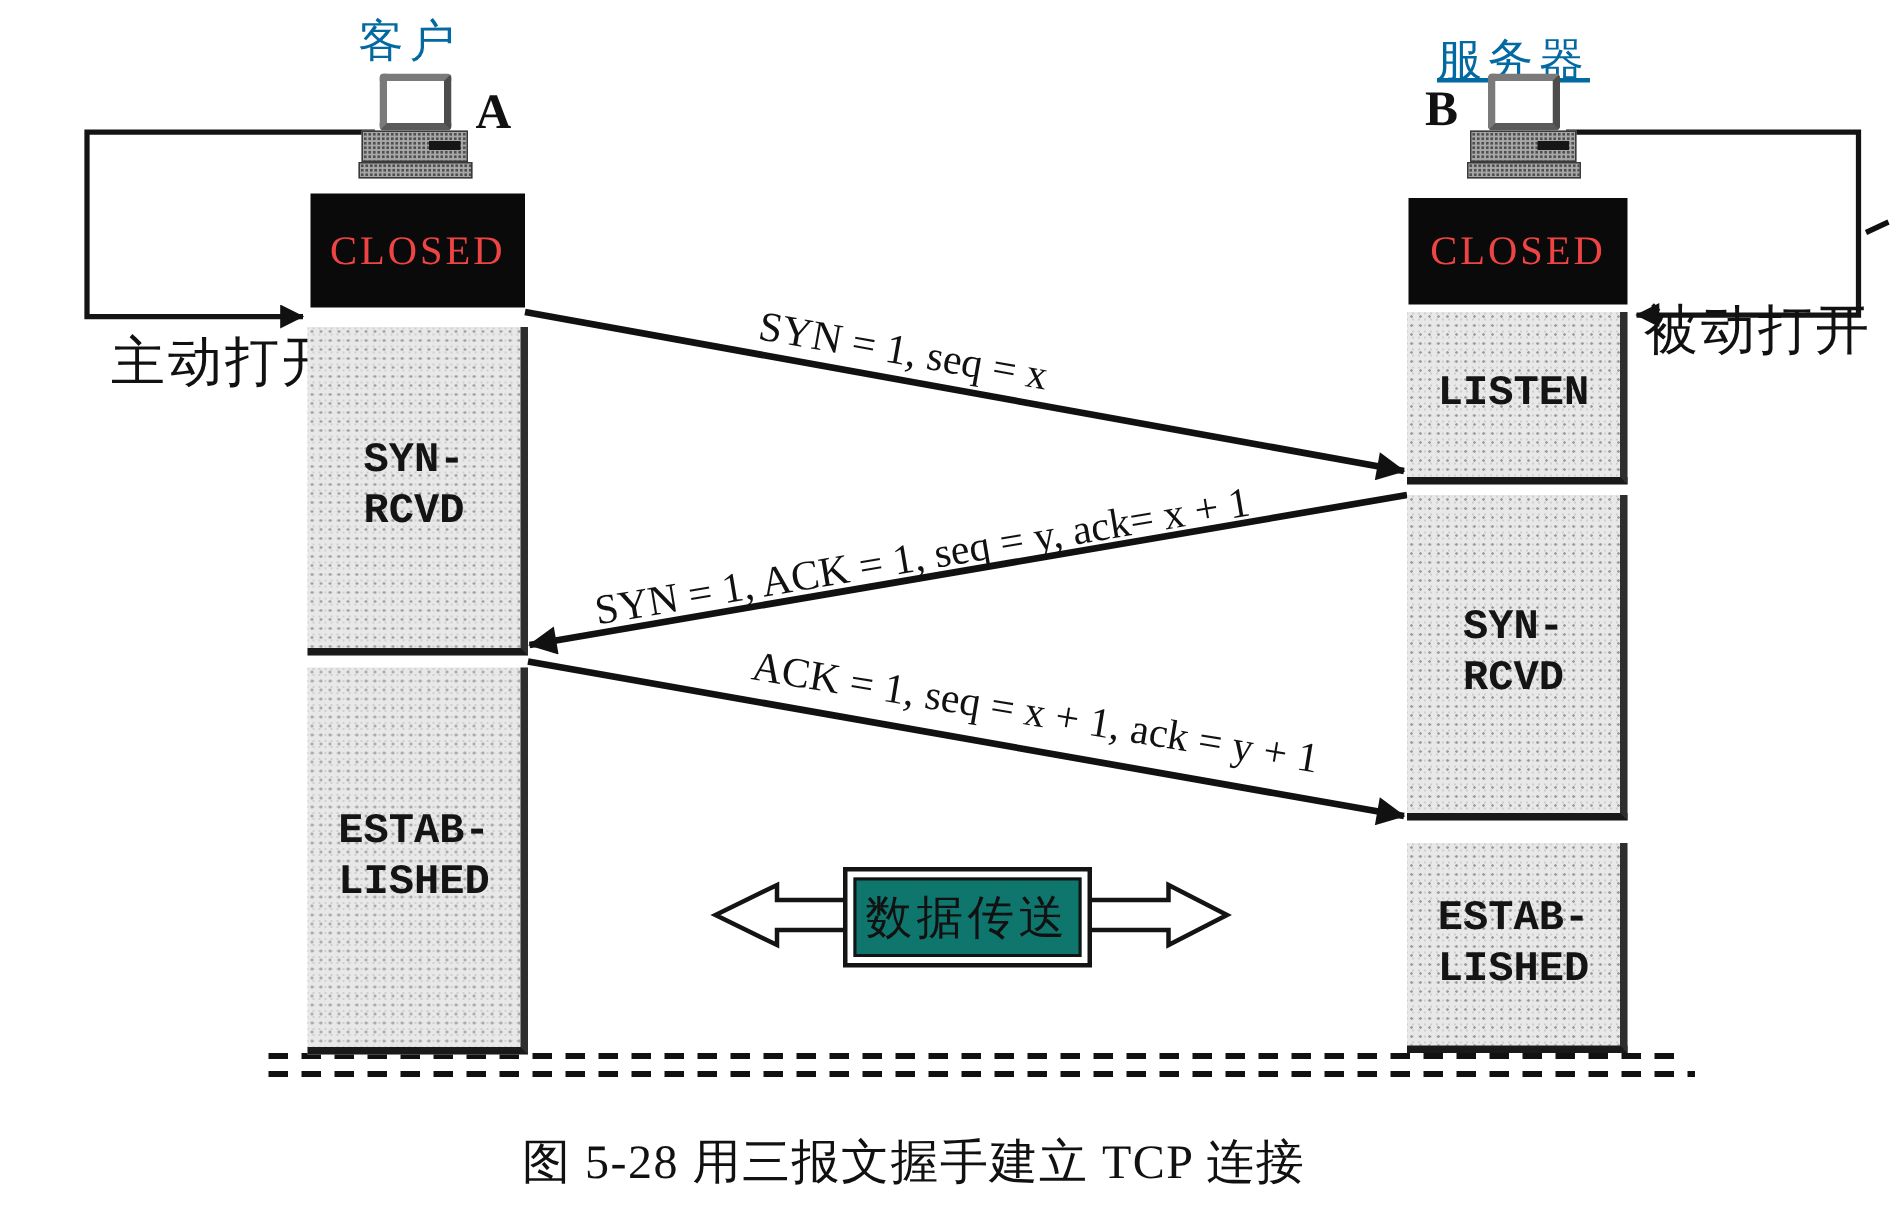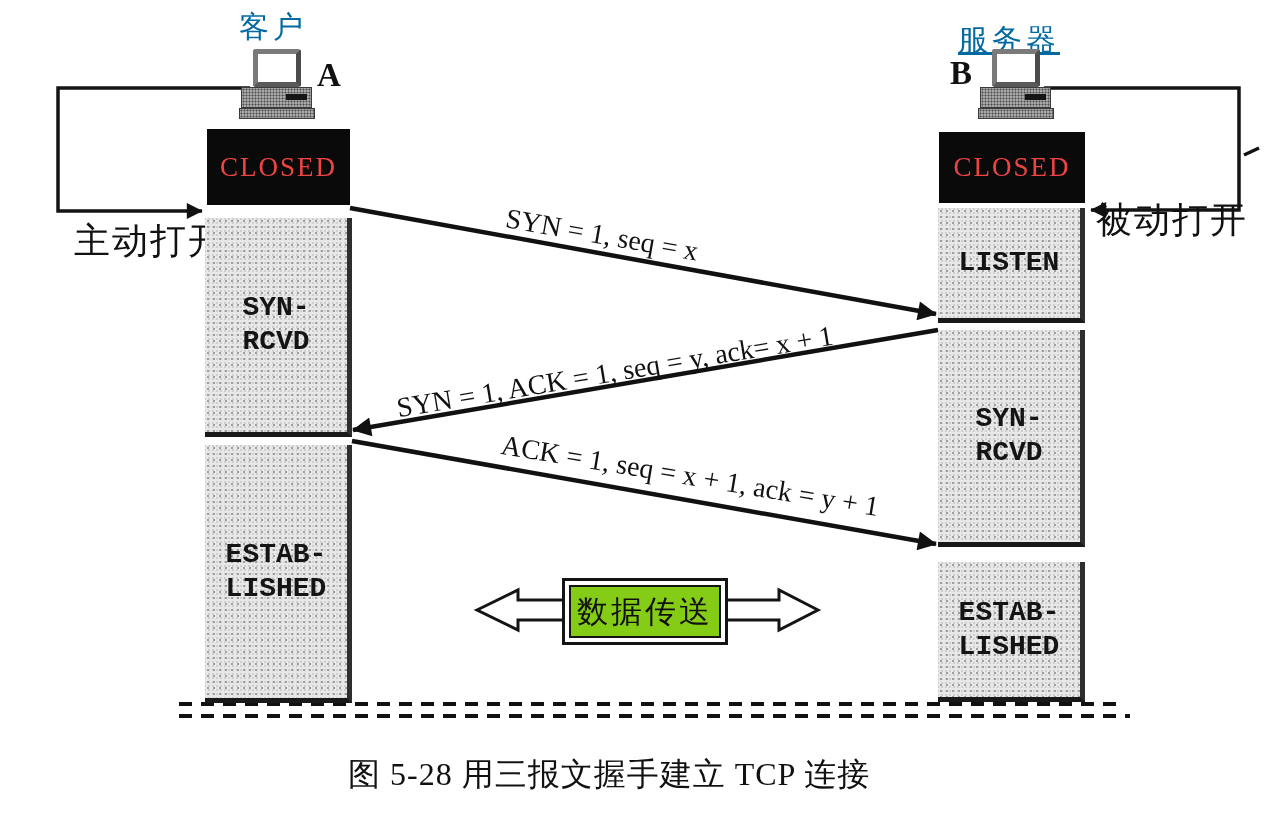--- a/index.html
+++ b/index.html
@@ -44,21 +44,21 @@
   
   .open-label{font-size:36px;letter-spacing:2px;color:#111;margin-top:47px;}
   
   .msg{font-size:28px;color:#111;text-align:center;white-space:nowrap;}
   
   .dt-box{
     width:166px;height:67px;box-sizing:border-box;border:3px solid #141414;background:#fff;
     display:flex;align-items:center;justify-content:center;
   }
   .dt-inner{
-    width:152px;height:53px;box-sizing:border-box;border:2px solid #141414;background:#84cc16;
+    width:152px;height:53px;box-sizing:border-box;border:2px solid #141414;background:#0f766e;
     display:flex;align-items:center;justify-content:center;font-size:31px;letter-spacing:3px;color:#111;
   }
   
   .caption{font-size:32px;color:#111;letter-spacing:1px;}
   svg{position:absolute;left:0;top:0;}
 </style>
 </head>
 <body>
 
 <div id="stage">

